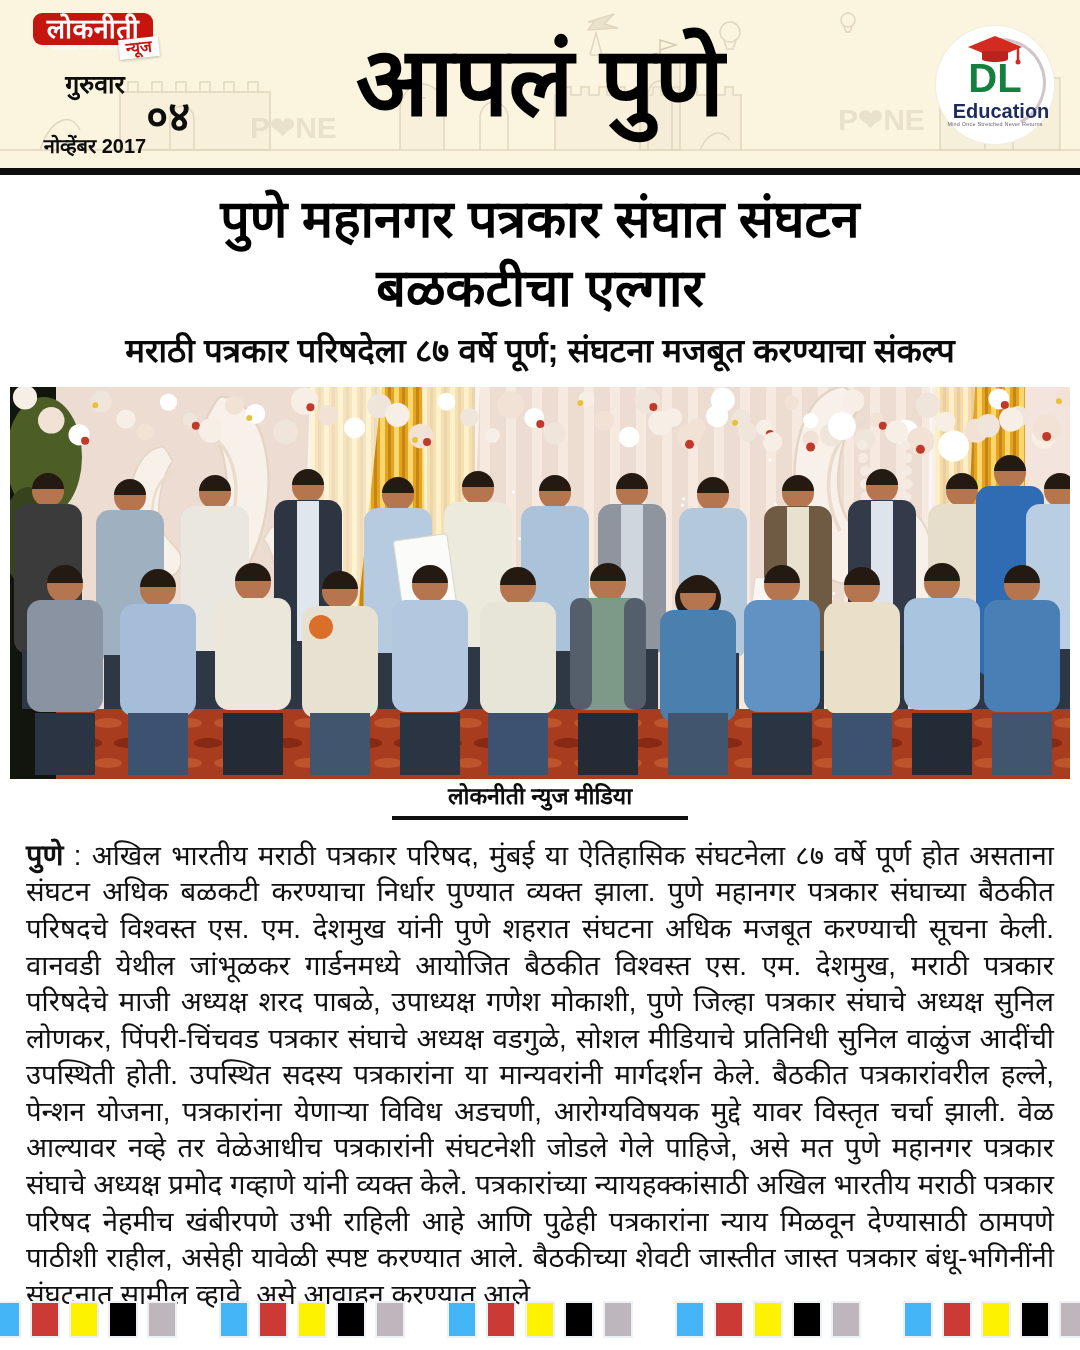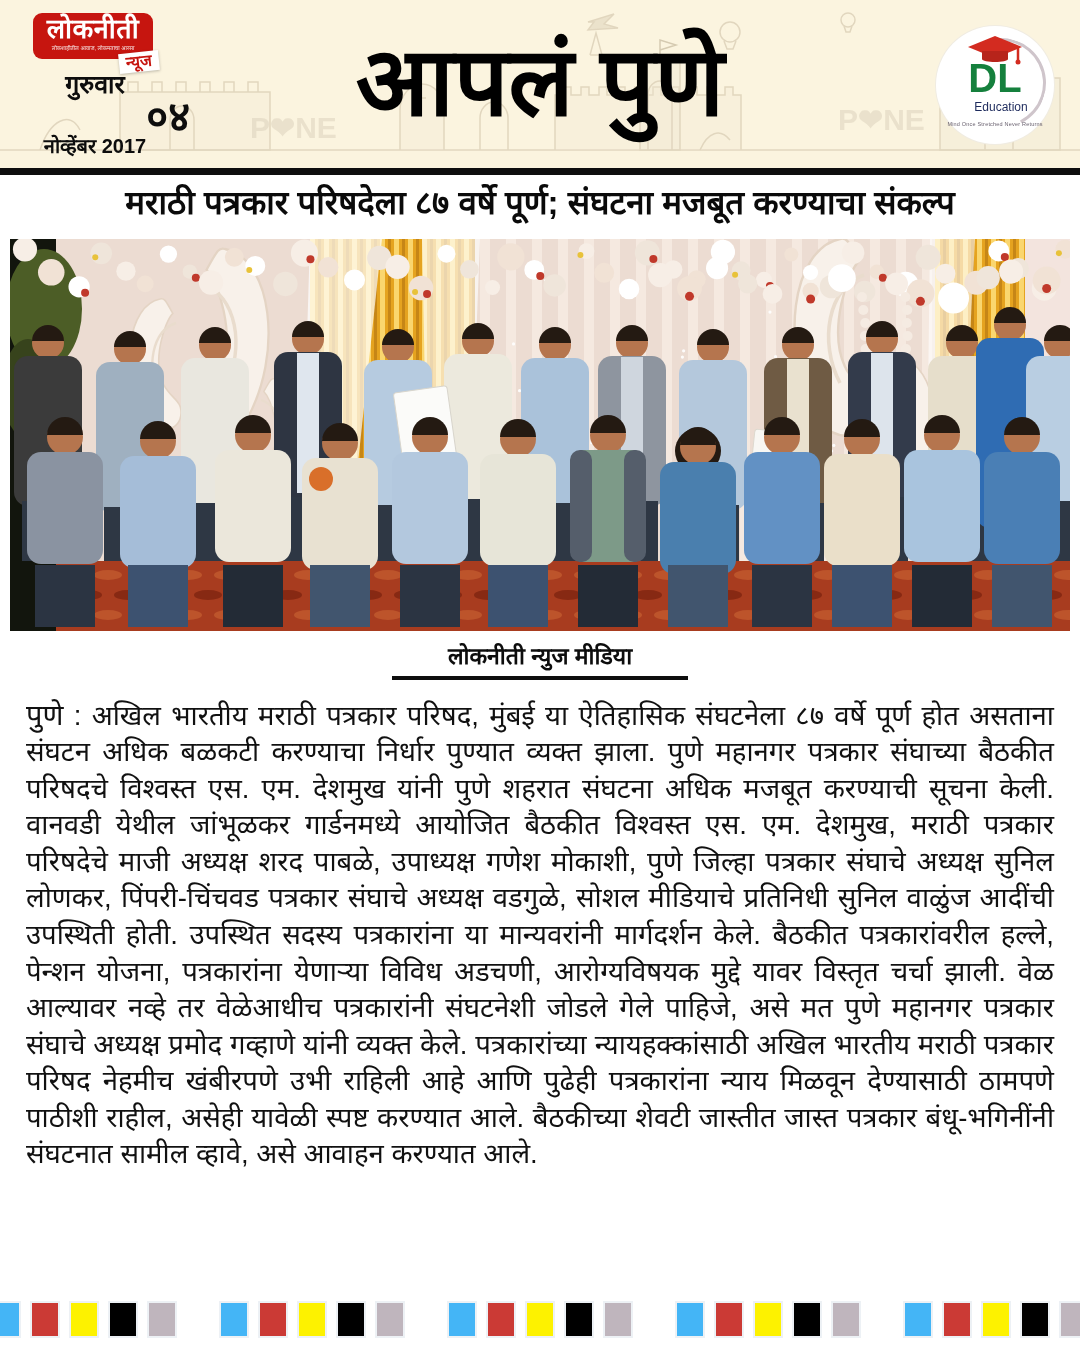--- a/index.html
+++ b/index.html
@@ -2,21 +2,21 @@
 <html><head>
 <meta charset="utf-8">
 <style>
   html,body{margin:0;padding:0;background:#888;}
   .page{width:1080px;height:1350px;background:#ffffff;position:relative;overflow:hidden;
         font-family:"Liberation Sans","DejaVu Sans",sans-serif;margin:0 auto;}
 
   
   .masthead-bar{position:relative;height:168px;background:#fbf4df;overflow:hidden;}
   .skyline{position:absolute;left:0;top:0;width:1080px;height:168px;}
-  .logo-box{position:absolute;left:33px;top:13px;width:120px;height:46px;background:#c6150f;
+  .logo-box{position:absolute;left:33px;top:13px;width:120px;height:32px;background:#c6150f;
             border-radius:9px;color:#fff;text-align:center;z-index:3;}
   .logo-main{font-size:27px;font-weight:800;line-height:32px;letter-spacing:.5px;}
   .logo-tag{font-size:5.5px;line-height:7px;opacity:.92;white-space:nowrap;}
   .logo-ribbon{position:absolute;right:-6px;bottom:-13px;background:#fff;color:#c6150f;
                font-weight:800;font-size:16px;line-height:20px;padding:0 7px;
                transform:rotate(-6deg);box-shadow:0 1px 3px rgba(0,0,0,.25);}
   .date-day{position:absolute;left:0;top:66px;width:190px;text-align:center;
             font-size:25px;font-weight:800;color:#0d0d0d;z-index:3;}
   .date-num{position:absolute;left:0;top:86px;width:190px;text-align:right;
             font-size:42px;font-weight:800;color:#0d0d0d;z-index:3;}
@@ -24,36 +24,36 @@
            font-size:20px;font-weight:800;color:#0d0d0d;z-index:3;}
   .masthead-title{position:absolute;left:0;right:0;top:-2px;margin:0;text-align:center;
                   font-size:96px;line-height:168px;font-weight:800;color:#000;z-index:2;}
   .dl-logo{position:absolute;right:26px;top:26px;width:118px;height:118px;background:#fff;
            border-radius:50%;text-align:center;z-index:3;box-shadow:0 0 0 1px #f0ece2;}
   .dl-logo::before{content:"";position:absolute;right:8px;top:12px;width:84px;height:84px;
            border:3px solid #cfc5cb;border-left-color:transparent;border-bottom-color:transparent;
            border-radius:50%;transform:rotate(18deg);}
   .dl-cap{position:absolute;left:30px;top:8px;width:58px;height:34px;}
   .dl-abbr{position:absolute;left:0;right:0;top:30px;font-size:40px;font-weight:800;color:#15803d;}
-  .dl-word{position:absolute;left:12px;right:0;top:74px;font-size:12px;font-weight:400;color:#1d2a5c;}
+  .dl-word{position:absolute;left:12px;right:0;top:74px;font-size:20px;font-weight:700;color:#1d2a5c;}
   .dl-tag{position:absolute;left:0;right:0;top:95px;font-size:5.5px;color:#6a6270;letter-spacing:.2px;}
 
   .black-rule{height:7px;background:#0e0e0e;}
 
   
   .headline{margin:10px 20px 0;text-align:center;font-size:52px;line-height:1.33;
             font-weight:800;color:#000;}
   .subheadline{margin:8px 20px 0;text-align:center;font-size:33px;line-height:1.2;
                font-weight:700;color:#0a0a0a;}
   .photo{margin:16px 10px 0;width:1060px;height:392px;overflow:hidden;}
   .photo svg{display:block;}
-  .caption{text-align:center;font-size:23px;font-weight:800;color:#0d0d0d;margin-top:8px;}
+  .caption{text-align:center;font-size:23px;font-weight:800;color:#0d0d0d;}
   .caption-rule{width:296px;height:4px;background:#0e0e0e;margin:5px auto 0;}
   .body-copy{margin:16px 26px 0;font-size:27.5px;line-height:1.33;text-align:justify;color:#111;}
-  .body-copy strong{font-size:29px;font-weight:400;}
+  .body-copy strong{font-size:29px;font-weight:700;}
 
   
   .color-strip{position:absolute;left:0;right:0;bottom:12px;display:flex;
                justify-content:center;gap:42px;}
   .strip-group{display:flex;gap:9px;}
   .strip-sq{width:26px;height:33px;border:2px solid #edf1f5;box-sizing:content-box;}
 </style>
 </head>
 <body>
 
@@ -112,20 +112,21 @@
       </svg>
       <div class="dl-abbr">DL</div>
       <div class="dl-word">Education</div>
       <div class="dl-tag">Mind Once Stretched Never Returns</div>
     </div>
   </header>
 
   <div class="black-rule"></div>
 
   <main>
+    <h2 class="headline"><span>पुणे महानगर पत्रकार संघात संघटन</span><br><span>बळकटीचा एल्गार</span></h2>
 
     <h3 class="subheadline">मराठी पत्रकार परिषदेला ८७ वर्षे पूर्ण; संघटना मजबूत करण्याचा संकल्प</h3>
 
     <figure class="photo">
       <svg id="photo-svg" viewBox="0 0 1060 392" width="1060" height="392">
           <g>
             <rect x="0" y="0" width="1060" height="392" fill="#ecdcd2"></rect>
             <rect x="470" y="0" width="10" height="392" fill="rgba(248,236,228,0.8)"></rect>
             <rect x="496" y="0" width="10" height="392" fill="rgba(248,236,228,0.8)"></rect>
             <rect x="522" y="0" width="10" height="392" fill="rgba(248,236,228,0.8)"></rect>

